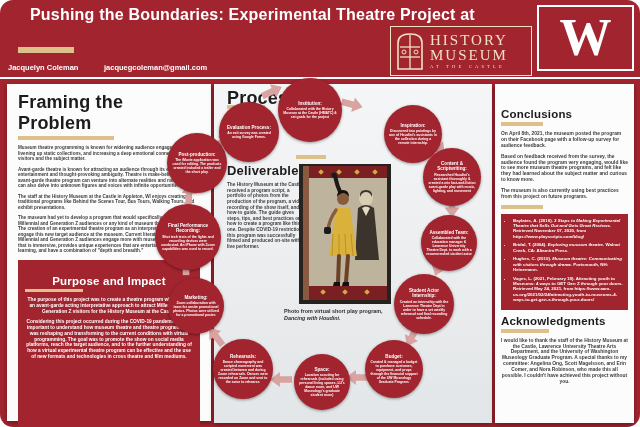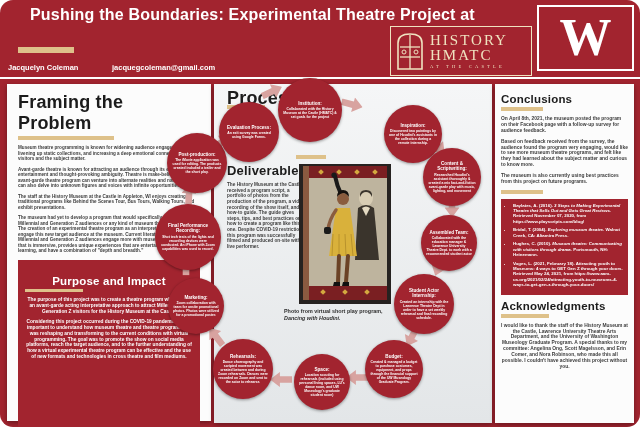--- a/index.html
+++ b/index.html
@@ -19,21 +19,21 @@
   .hm-l1,.hm-l2{font-size:15px;letter-spacing:2px;}
   .hm-l3{font-size:4.5px;letter-spacing:3.2px;margin-top:2px;color:#EFE3C0;}
   .w-logo{position:absolute;left:537px;top:5px;width:97px;height:66px;background:#A2242F;
           border:2px solid #fff;box-sizing:border-box;display:flex;align-items:center;justify-content:center;z-index:5;}
   .w-glyph{color:#fff;font-family:"Liberation Serif",serif;font-weight:bold;font-size:52px;line-height:1;}
   
   .panel{position:absolute;box-shadow:0 2px 5px rgba(0,0,0,.35);box-sizing:border-box;}
   #left-panel{left:7px;top:84px;width:204px;height:337px;background:#FCFCFC;padding:8px 11px;}
   #center-panel{left:214px;top:84px;width:278px;height:339px;
                 background:linear-gradient(180deg,#f5f6f7,#e3e6e8);}
-  #right-panel{left:495px;top:84px;width:139px;height:339px;background:#FCFCFC;padding:9px 6px;}
+  #right-panel{left:495px;top:84px;width:139px;height:339px;background:#FCFCFC;padding:24px 6px;}
   .heading{color:#1c1c1c;font-weight:bold;font-size:18px;letter-spacing:.2px;}
   .bar{background:#DEC18A;height:4px;margin:2px 0 5px 0;}
   .body-text{color:#3d3d3d;font-weight:bold;font-size:4.6px;line-height:1.2;margin:0 0 5px 0;}
   
   .red-box{background:#A2242F;color:#fff;}
   #purpose-box{margin-top:6px;padding:15px 7px;height:146px;overflow:hidden;text-align:center;}
   #purpose-box .heading{color:#fff;font-size:11.5px;}
   #purpose-box .bar{width:58px;height:3.5px;}
   #purpose-box p{color:#fff;font-weight:bold;font-size:4.8px;line-height:1.2;margin:0 0 5px 0;}
   
@@ -67,35 +67,35 @@
 </head>
 <body>
 
 <div id="poster">
 
   <div class="title">
     <div>Pushing the Boundaries: Experimental Theatre Project at</div>
   </div>
   <div class="title-accent"></div>
   <div class="byline" style="left:8px;">Jacquelyn Coleman</div>
-  <div class="byline" style="left:112px;">jacquegcoleman@gmail.com</div>
+  <div class="byline" style="left:104px;">jacquegcoleman@gmail.com</div>
   <div class="rule"></div>
 
   <div class="hm-logo">
     <svg width="30" height="40" viewBox="0 0 30 40">
       <path d="M3 38 V12 Q3 3 15 3 Q27 3 27 12 V38 Z" fill="none" stroke="#EFE3C0" stroke-width="1.6"></path>
       <line x1="15" y1="4" x2="15" y2="38" stroke="#EFE3C0" stroke-width="1.3"></line>
       <line x1="5" y1="16" x2="25" y2="16" stroke="#EFE3C0" stroke-width="1.3"></line>
       <line x1="5" y1="26" x2="25" y2="26" stroke="#EFE3C0" stroke-width="1.3"></line>
       <circle cx="9" cy="21" r="2" fill="none" stroke="#EFE3C0" stroke-width="1"></circle>
       <circle cx="21" cy="21" r="2" fill="none" stroke="#EFE3C0" stroke-width="1"></circle>
     </svg>
     <div class="hm-text">
       <div class="hm-l1">HISTORY</div>
-      <div class="hm-l2">HMATC</div>
+      <div class="hm-l2">MUSEUM</div>
       <div class="hm-l3">AT THE CASTLE</div>
     </div>
   </div>
   <div class="w-logo">
     <span class="w-glyph">W</span>
   </div>
 
   <div id="left-panel" class="panel">
     <div class="heading">Framing the Problem</div>
     <div class="bar" style="width:96px;"></div>

